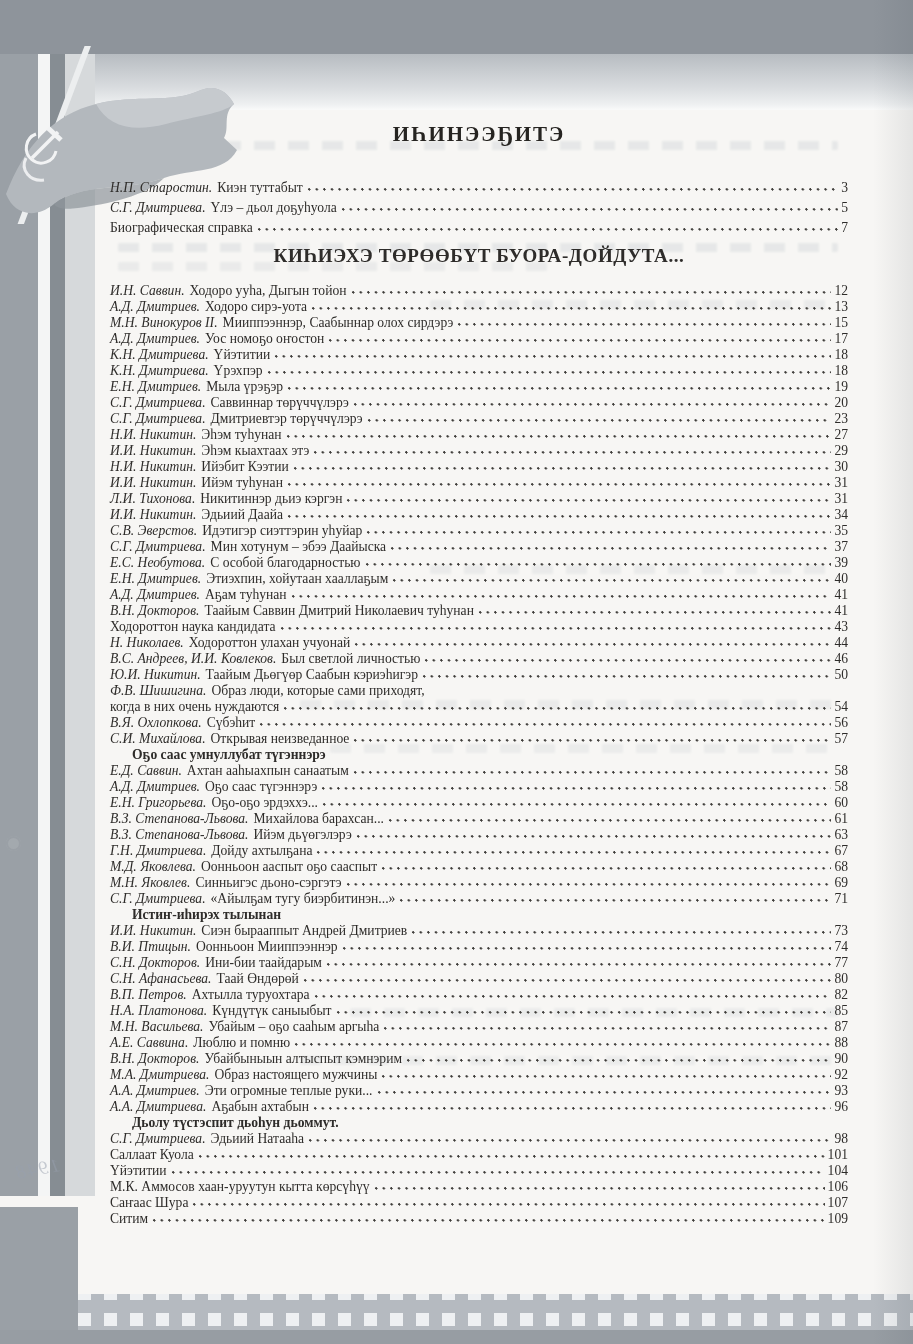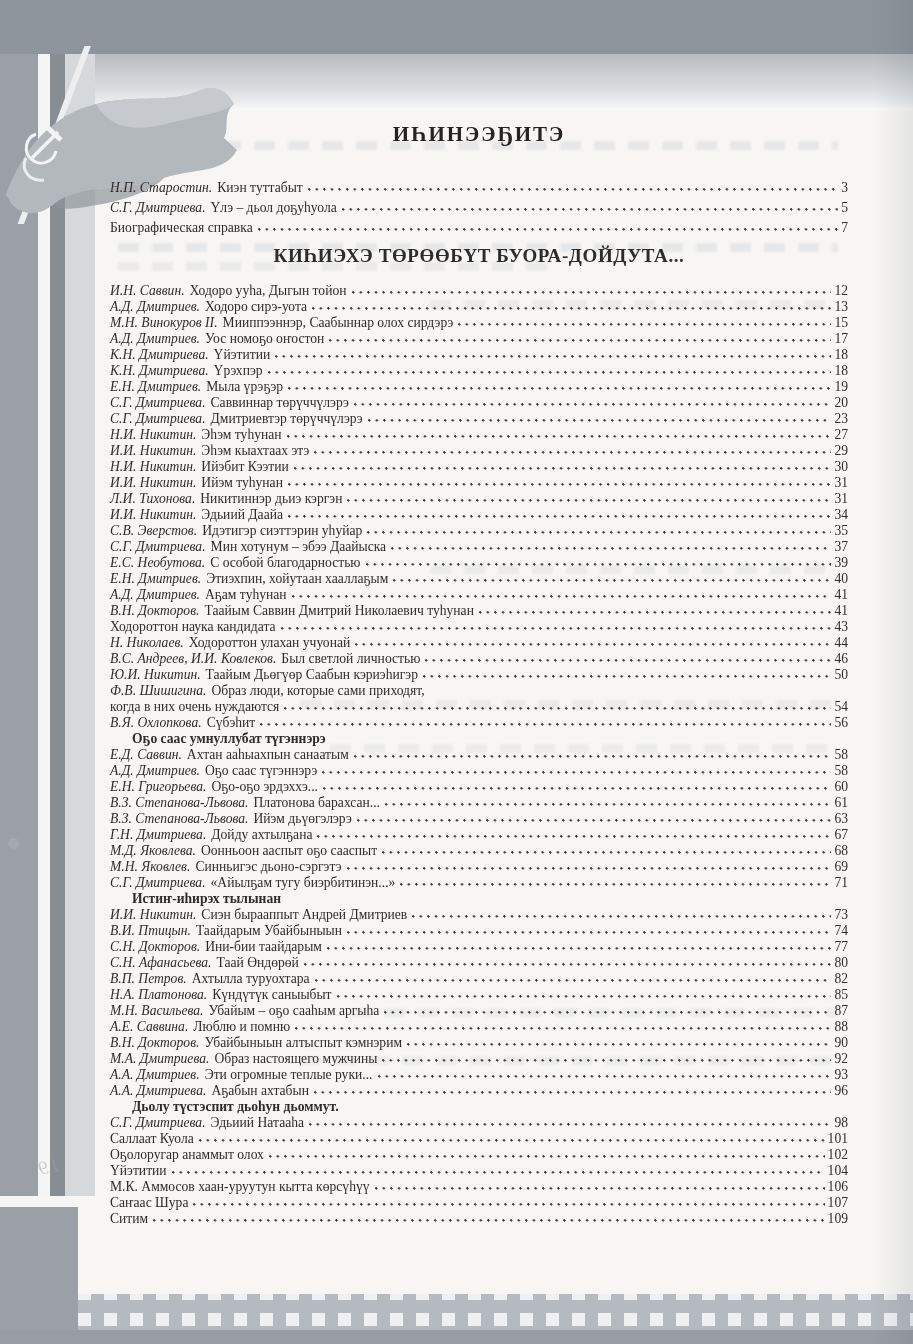--- a/index.html
+++ b/index.html
@@ -280,20 +280,26 @@
           <span class="etitle">когда в них очень нуждаются</span>
           <span class="dots"></span>
           <span class="pageno">54</span>
         </div>
         <div class="row entry">
           <span class="author">В.Я. Охлопкова.</span>
           <span class="etitle">Сүбэһит</span>
           <span class="dots"></span>
           <span class="pageno">56</span>
         </div>
+        <div class="row entry">
+          <span class="author">С.И. Михайлова.</span>
+          <span class="etitle">Открывая неизведанное</span>
+          <span class="dots"></span>
+          <span class="pageno">57</span>
+        </div>
         <div class="row sub">Оҕо саас умнуллубат түгэннэрэ</div>
         <div class="row entry">
           <span class="author">Е.Д. Саввин.</span>
           <span class="etitle">Ахтан ааһыахпын санаатым</span>
           <span class="dots"></span>
           <span class="pageno">58</span>
         </div>
         <div class="row entry">
           <span class="author">А.Д. Дмитриев.</span>
           <span class="etitle">Оҕо саас түгэннэрэ</span>
@@ -301,21 +307,21 @@
           <span class="pageno">58</span>
         </div>
         <div class="row entry">
           <span class="author">Е.Н. Григорьева.</span>
           <span class="etitle">Оҕо-оҕо эрдэххэ...</span>
           <span class="dots"></span>
           <span class="pageno">60</span>
         </div>
         <div class="row entry">
           <span class="author">В.З. Степанова-Львова.</span>
-          <span class="etitle">Платонова барахсан...</span>
+          <span class="etitle">Михайлова барахсан...</span>
           <span class="dots"></span>
           <span class="pageno">61</span>
         </div>
         <div class="row entry">
           <span class="author">В.З. Степанова-Львова.</span>
           <span class="etitle">Ийэм дьүөгэлэрэ</span>
           <span class="dots"></span>
           <span class="pageno">63</span>
         </div>
         <div class="row entry">
@@ -344,21 +350,21 @@
         </div>
         <div class="row sub">Истиҥ-иһирэх тылынан</div>
         <div class="row entry">
           <span class="author">И.И. Никитин.</span>
           <span class="etitle">Сиэн бырааппыт Андрей Дмитриев</span>
           <span class="dots"></span>
           <span class="pageno">73</span>
         </div>
         <div class="row entry">
           <span class="author">В.И. Птицын.</span>
-          <span class="etitle">Таайдарым Убайбыныын</span>
+          <span class="etitle">Оонньоон Мииппээннэр</span>
           <span class="dots"></span>
           <span class="pageno">74</span>
         </div>
         <div class="row entry">
           <span class="author">С.Н. Докторов.</span>
           <span class="etitle">Ини-бии таайдарым</span>
           <span class="dots"></span>
           <span class="pageno">77</span>
         </div>
         <div class="row entry">
@@ -421,25 +427,20 @@
           <span class="etitle">Эдьиий Натааһа</span>
           <span class="dots"></span>
           <span class="pageno">98</span>
         </div>
         <div class="row entry">
           <span class="etitle">Саллаат Куола</span>
           <span class="dots"></span>
           <span class="pageno">101</span>
         </div>
         <div class="row entry">
-          <span class="etitle">Оҕолоругар анаммыт олох</span>
-          <span class="dots"></span>
-          <span class="pageno">102</span>
-        </div>
-        <div class="row entry">
           <span class="etitle">Үйэтитии</span>
           <span class="dots"></span>
           <span class="pageno">104</span>
         </div>
         <div class="row entry">
           <span class="etitle">М.К. Аммосов хаан-уруутун кытта көрсүһүү</span>
           <span class="dots"></span>
           <span class="pageno">106</span>
         </div>
         <div class="row entry">

